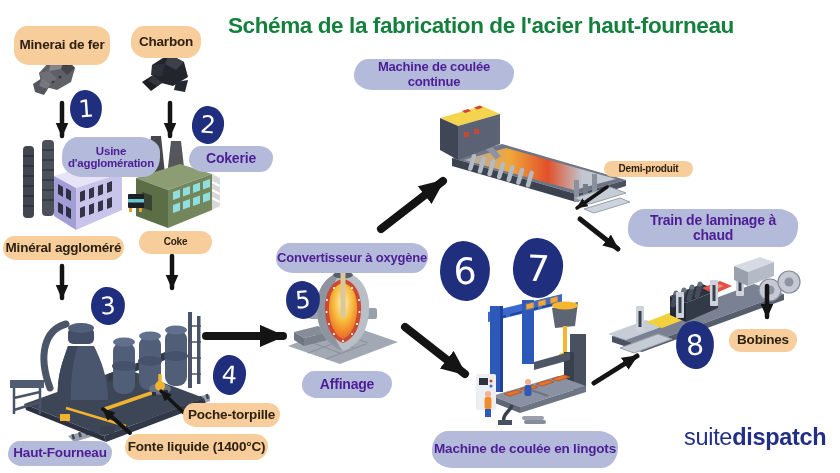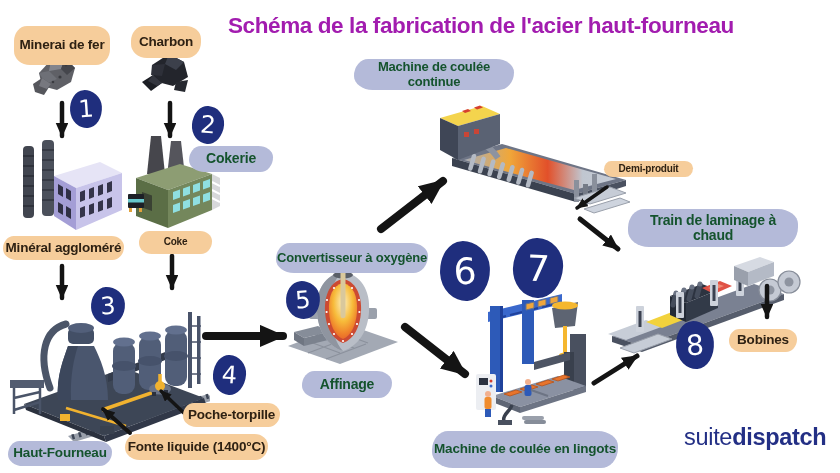--- a/index.html
+++ b/index.html
@@ -1,23 +1,23 @@
 <!DOCTYPE html>
 <html><head>
 <meta charset="utf-8">
 <style>
   html,body{margin:0;padding:0;background:#ffffff;}
   .canvas{position:relative;width:840px;height:473px;background:#ffffff;overflow:hidden;
           font-family:"Liberation Sans",sans-serif;}
   .title{position:absolute;left:228px;top:13px;width:600px;font-size:22.5px;font-weight:bold;
-         color:#a21caf;letter-spacing:-0.4px;}
+         color:#15803d;letter-spacing:-0.4px;}
   .pill{position:absolute;display:flex;align-items:center;justify-content:center;text-align:center;
         font-weight:bold;z-index:5;line-height:1.08;letter-spacing:-0.2px;}
   .peach{background:#f6cd9b;color:#2e2113;border-radius:13px 15px 14px 16px / 15px 13px 16px 14px;}
-  .lav{background:#b4bad9;color:#14532d;border-radius:16px 20px 17px 21px / 19px 15px 20px 16px;}
+  .lav{background:#b4bad9;color:#4c1d95;border-radius:16px 20px 17px 21px / 19px 15px 20px 16px;}
   .step{position:absolute;display:flex;align-items:center;justify-content:center;z-index:6;
         background:#1f2e7d;color:#ffffff;font-family:"DejaVu Sans",sans-serif;font-weight:400;
         border-radius:46% 54% 48% 52% / 52% 46% 54% 48%;}
   .ill{position:absolute;z-index:2;}
   .arrows{position:absolute;left:0;top:0;z-index:4;pointer-events:none;}
   .logo{position:absolute;left:684px;top:424px;font-size:23.5px;color:#232f85;z-index:5;
         font-family:"Liberation Sans",sans-serif;letter-spacing:-0.3px;}
   .logo b{font-weight:bold;}
 </style>
 </head>
@@ -304,20 +304,21 @@
     <polygon points="142,26 168,16 168,30 142,40" fill="#b4bac6"></polygon>
     <circle cx="164" cy="44" r="11" fill="#c5cad4" stroke="#878d99" stroke-width="1.2"></circle>
     <circle cx="164" cy="44" r="4.5" fill="#8e94a0"></circle>
     <circle cx="183" cy="36" r="11" fill="#c5cad4" stroke="#878d99" stroke-width="1.2"></circle>
     <circle cx="183" cy="36" r="4.5" fill="#8e94a0"></circle>
     <polygon points="14,102 52,88 66,93 28,107" fill="#c6ccd6" stroke="#9aa0ab" stroke-width="1"></polygon>
   </svg>
 
   <div class="pill peach" style="left:14px;top:26px;width:96px;height:39px;font-size:13.5px">Minerai de fer</div>
   <div class="pill peach" style="left:131px;top:26px;width:70px;height:32px;font-size:13.5px">Charbon</div>
+  <div class="pill lav" style="left:62px;top:137px;width:92px;height:40px;font-size:11.5px;padding:0 3px">Usine d'agglomération</div>
   <div class="pill lav" style="left:189px;top:146px;width:84px;height:26px;font-size:14px">Cokerie</div>
   <div class="pill peach" style="left:3px;top:236px;width:121px;height:24px;font-size:13.5px">Minéral aggloméré</div>
   <div class="pill peach" style="left:139px;top:231px;width:73px;height:23px;font-size:10px">Coke</div>
   <div class="pill lav" style="left:276px;top:243px;width:152px;height:30px;font-size:13px">Convertisseur à oxygène</div>
   <div class="pill lav" style="left:302px;top:371px;width:90px;height:27px;font-size:14px">Affinage</div>
   <div class="pill lav" style="left:354px;top:59px;width:160px;height:31px;font-size:13px">Machine de coulée continue</div>
   <div class="pill peach" style="left:604px;top:161px;width:89px;height:16px;font-size:10px">Demi-produit</div>
   <div class="pill lav" style="left:628px;top:209px;width:170px;height:38px;font-size:14px">Train de laminage à chaud</div>
   <div class="pill peach" style="left:183px;top:403px;width:97px;height:24px;font-size:13.5px">Poche-torpille</div>
   <div class="pill peach" style="left:125px;top:434px;width:143px;height:26px;font-size:13.5px">Fonte liquide (1400°C)</div>

